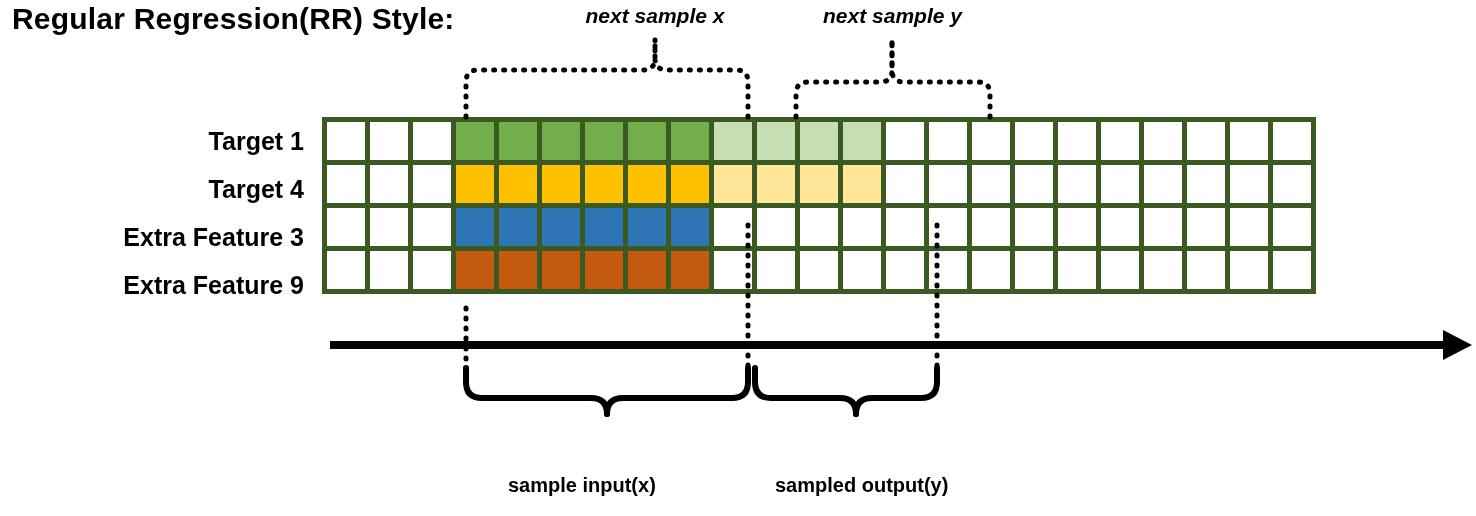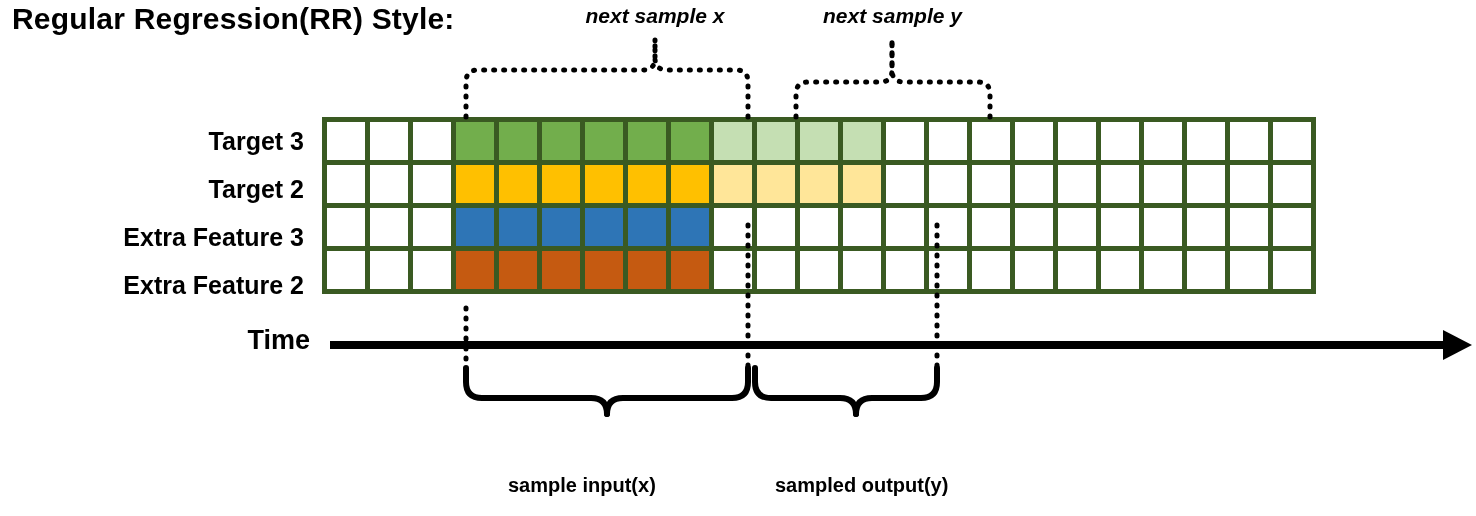--- a/index.html
+++ b/index.html
@@ -41,24 +41,24 @@
         white-space:pre;}
 </style>
 </head>
 <body>
 
 <div id="stage">
 
   <div class="title">Regular Regression(RR) Style:</div>
 
   <div class="rowlabels">
-    <div class="rowlabel">Target 3</div>
-    <div class="rowlabel">Target 2</div>
+    <div class="rowlabel">Target 1</div>
+    <div class="rowlabel">Target 4</div>
     <div class="rowlabel">Extra Feature 3</div>
-    <div class="rowlabel">Extra Feature 2</div>
+    <div class="rowlabel">Extra Feature 9</div>
   </div>
 
   <div class="grid" id="grid">
       <div class="grow">
         <div class="cell" style="background: rgb(255, 255, 255);"></div>
         <div class="cell" style="background: rgb(255, 255, 255);"></div>
         <div class="cell" style="background: rgb(255, 255, 255);"></div>
         <div class="cell" style="background: rgb(114, 174, 76);"></div>
         <div class="cell" style="background: rgb(114, 174, 76);"></div>
         <div class="cell" style="background: rgb(114, 174, 76);"></div>
@@ -150,21 +150,20 @@
         <div class="cell" style="background: rgb(255, 255, 255);"></div>
         <div class="cell" style="background: rgb(255, 255, 255);"></div>
         <div class="cell" style="background: rgb(255, 255, 255);"></div>
         <div class="cell" style="background: rgb(255, 255, 255);"></div>
         <div class="cell" style="background: rgb(255, 255, 255);"></div>
         <div class="cell" style="background: rgb(255, 255, 255);"></div>
         <div class="cell" style="background: rgb(255, 255, 255);"></div>
       </div>
     </div>
 
-  <div class="timelabel">Time</div>
 
   <div class="topcap" id="cap-y" style="left:820px;top:4px;width:145px;">next sample y</div>
   <div class="topcap" id="cap-x" style="left:585px;top:4px;width:140px;">next sample x</div>
 
   <div class="btxt" style="left:508px;top:423px;">
     <div>sample input(x)</div>
     
     
   </div>
   <div class="btxt" style="left:775px;top:423px;">

